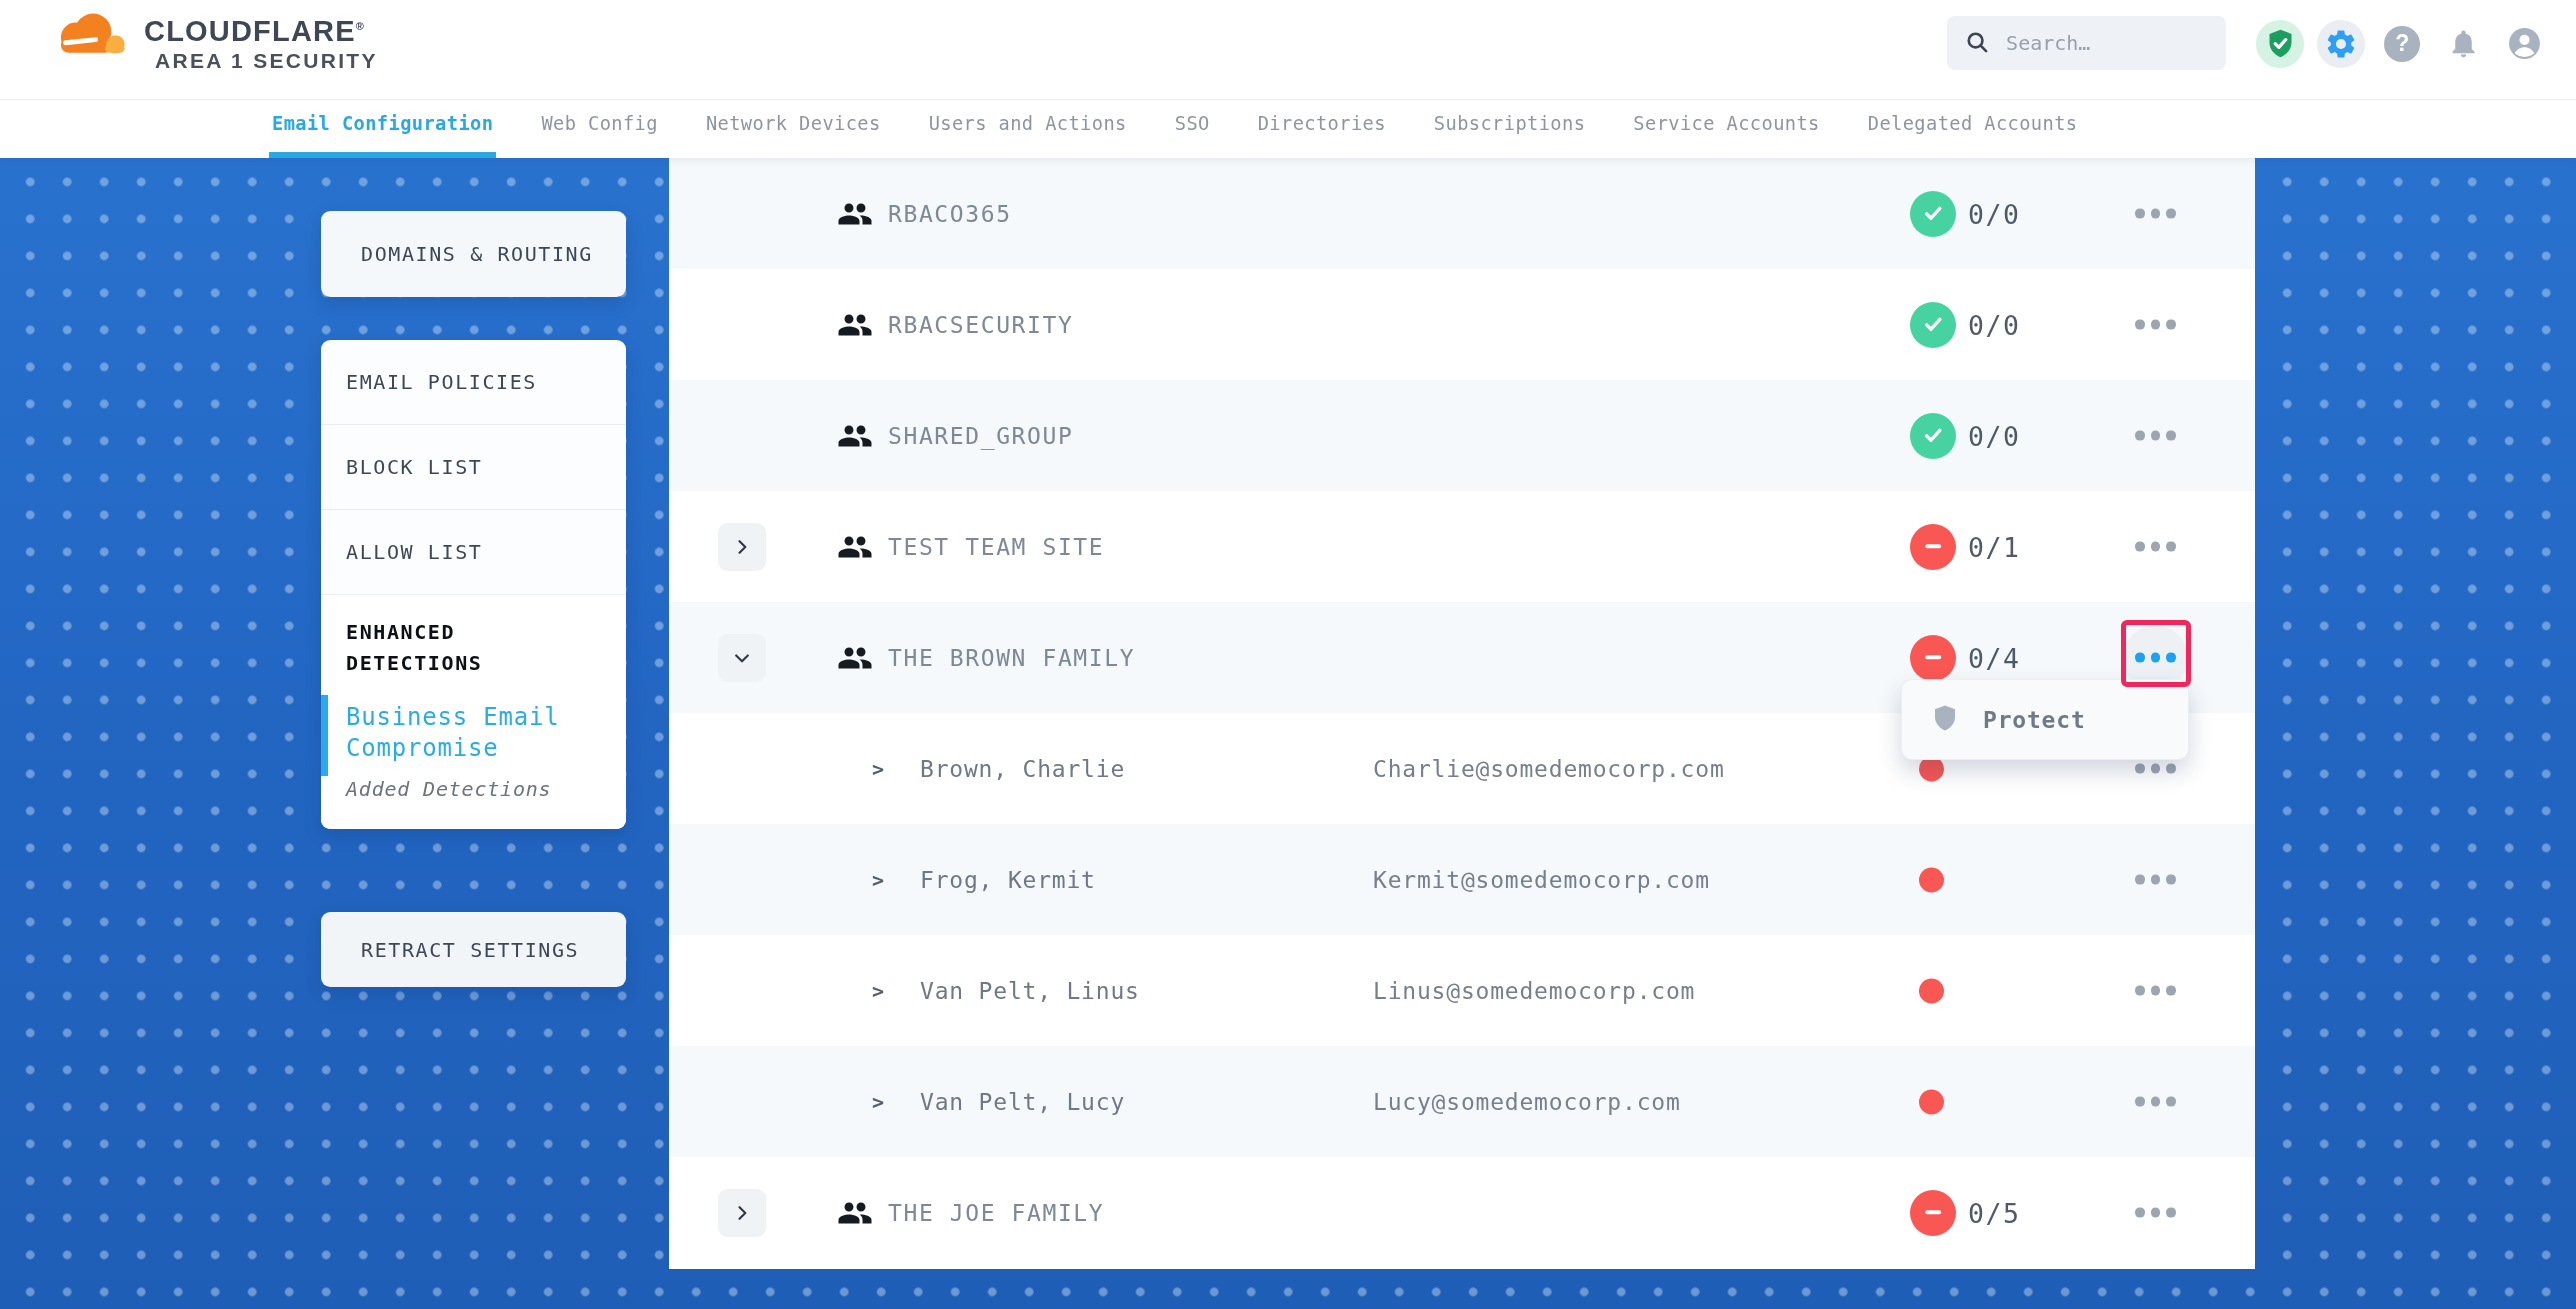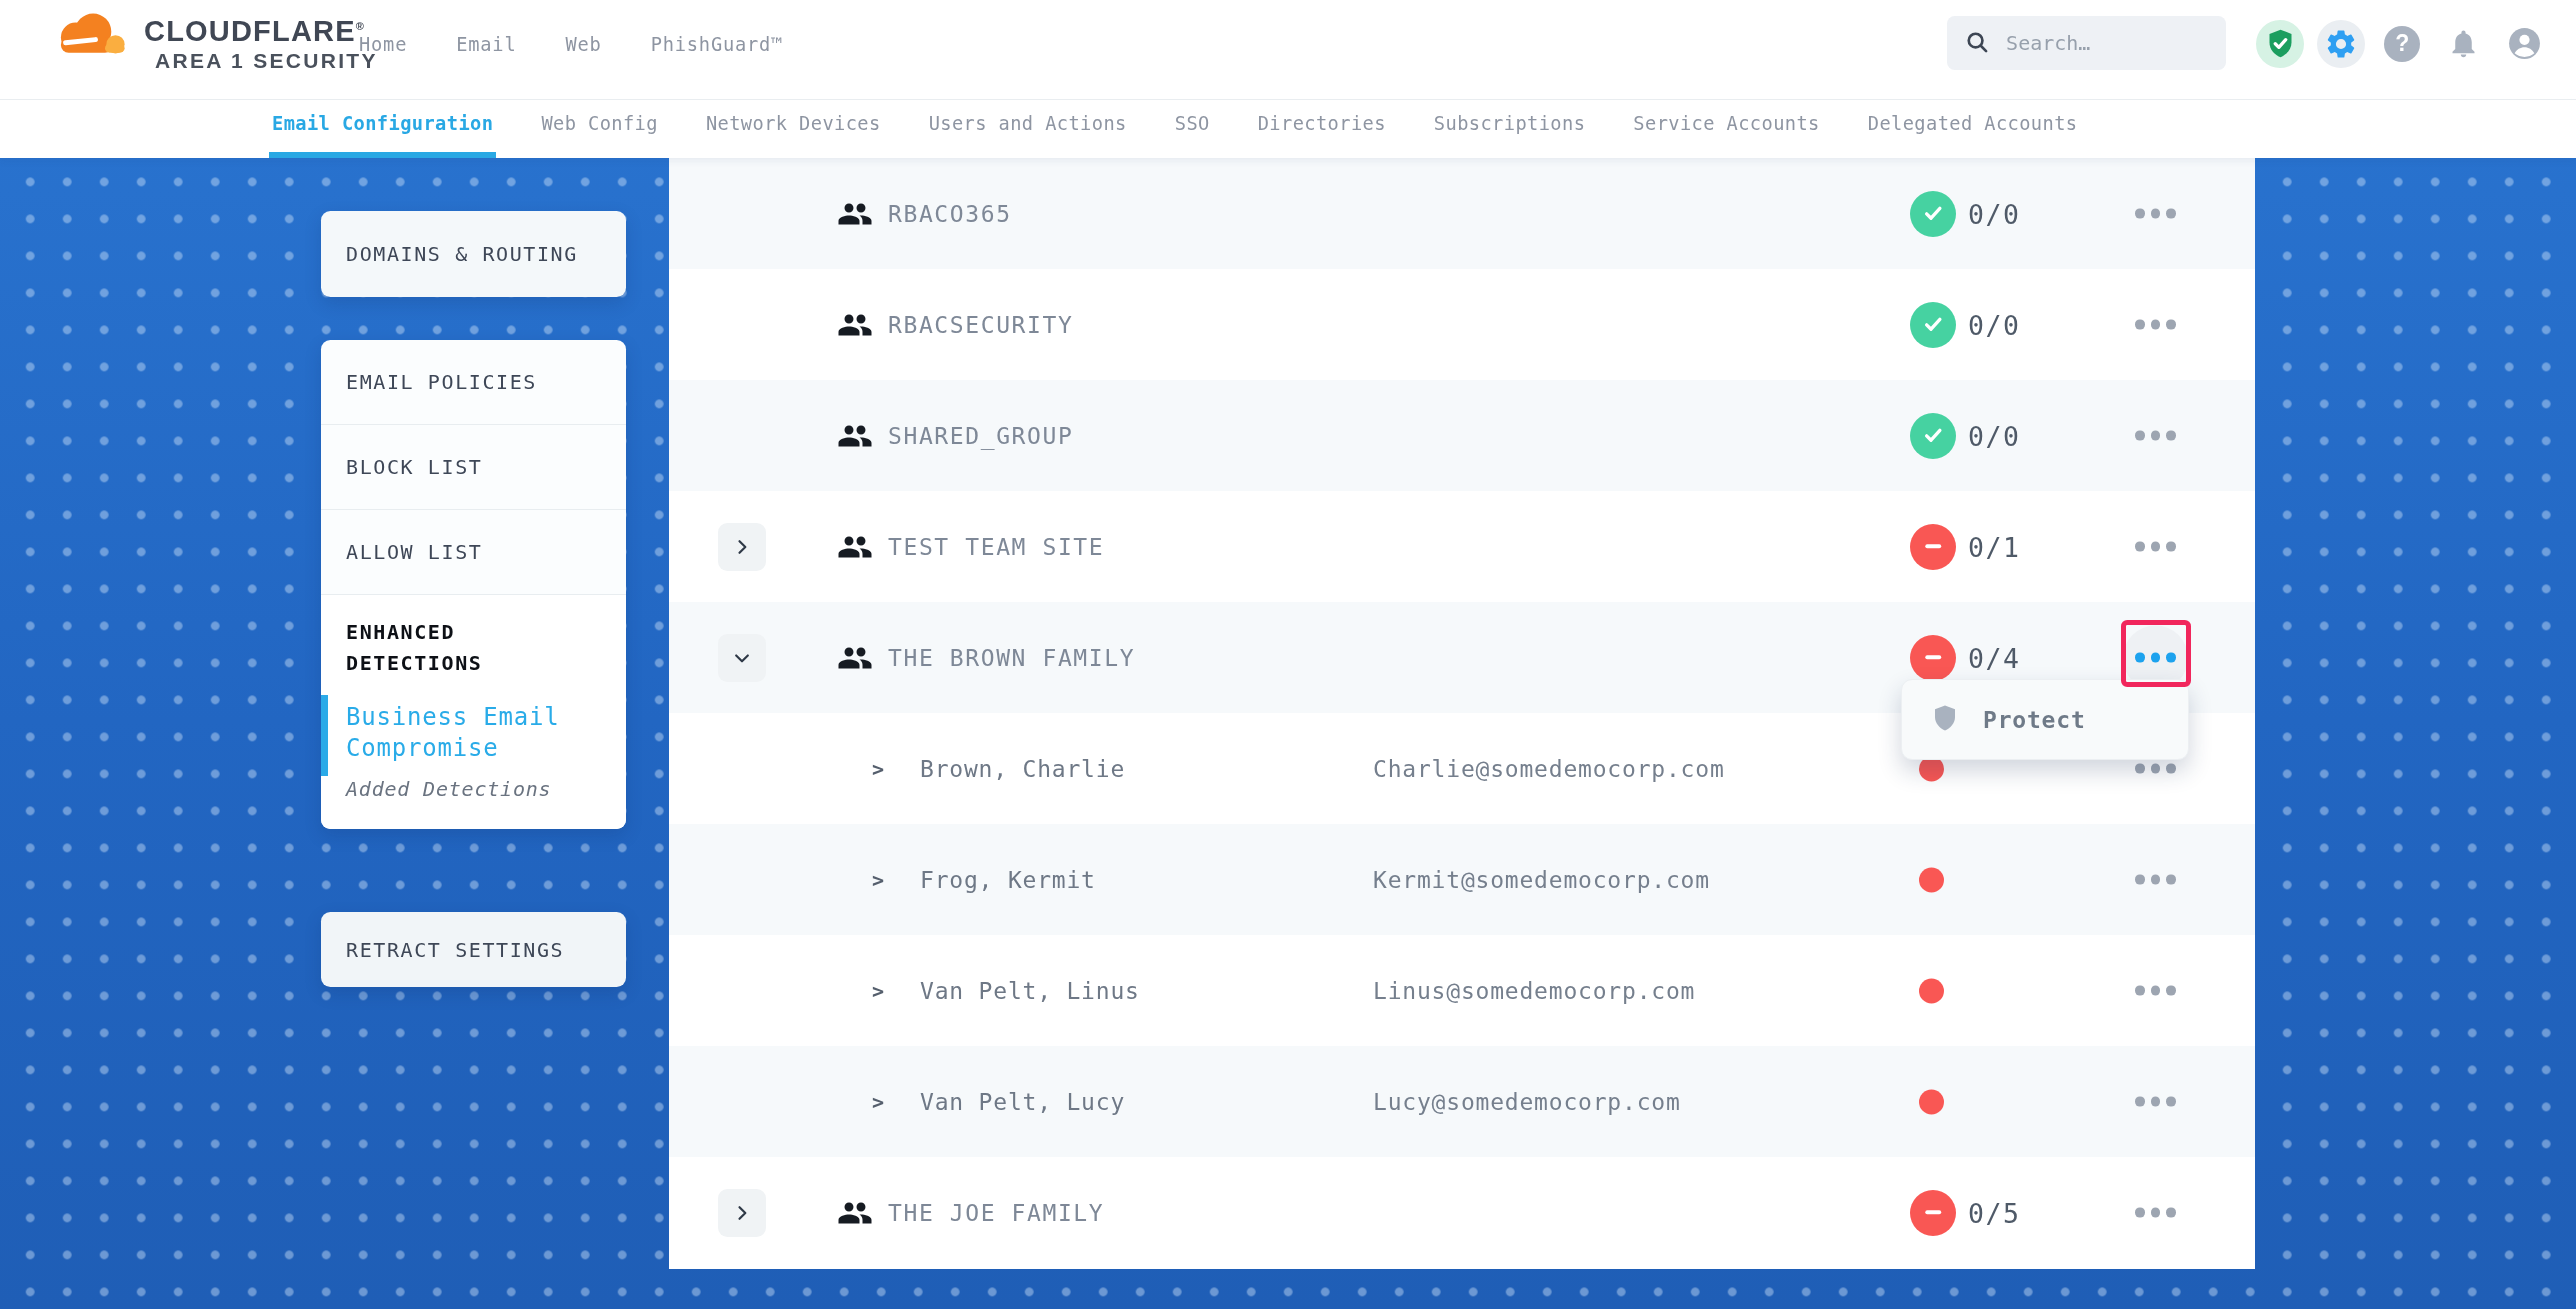--- a/index.html
+++ b/index.html
@@ -56,21 +56,21 @@
   .subtab.active { color:#29a8e4; font-weight:700; }
   .subtab.active::after { content:""; position:absolute; left:-3.1px; right:-3.1px; bottom:0; height:6.2px; background:#29a8e4; }
 
   
   .sidebar { position:absolute; left:321px; top:211px; width:305px; z-index:10; color:#3e4757; }
   .scard { border-radius:9.3px; box-shadow:0 6.2px 17px rgba(12,40,90,.16); overflow:hidden; }
   .scard-1 { position:absolute; top:0; left:0; width:305px; height:86px; background:#f4f8fa; display:flex; align-items:center; }
   .scard-2 { position:absolute; top:129px; left:0; width:305px; background:#fbfdfe; }
   .scard-3 { position:absolute; top:701px; left:0; width:305px; height:75px; background:#f1f5f8; display:flex; align-items:center; }
   .sitem { height:85px; display:flex; align-items:center; padding-left:25px; font-size:20px; letter-spacing:1.6px; border-bottom:1.6px solid #e8edf0; cursor:pointer; }
-  .slabel { font-size:20px; letter-spacing:1.6px; padding-left:25px; }
+  .slabel { font-size:20px; letter-spacing:1.6px; padding-left:40px; }
   .enhanced { background:#ffffff; position:relative; padding:22px 23px 28px 25px; }
   .enh-title { font-size:20px; font-weight:700; letter-spacing:1.6px; color:#0d1016; line-height:31px; width:202px; }
   .enh-active { margin-top:23px; font-size:24px; letter-spacing:0.8px; color:#29abe8; line-height:31px; width:218px; cursor:pointer; }
   .enh-bar { position:absolute; left:0; top:100px; width:7px; height:81px; background:#2baae8; }
   .enh-added { margin-top:13px; font-size:20px; letter-spacing:0.8px; color:#6a7380; cursor:pointer;font-style:italic; }
 
   
   .panel { position:absolute; left:669px; top:158px; width:1586px; height:1111px; background:#ffffff; z-index:5; }
   .row { position:relative; height:111px; background:#ffffff; }
   .row.alt { background:#f6f9fb; }
@@ -127,26 +127,20 @@
         <rect x="80" y="49" width="28" height="13" rx="6.5" fill="#faae40"></rect>
         <rect x="20" y="42" width="50" height="7" rx="3.5" fill="#ffffff" transform="rotate(-6 45 45)"></rect>
       </svg>
     </span>
     <div class="logo-text">
       <div class="logo-title"><span>CLOUDFLARE</span><sup>®</sup></div>
       <div class="logo-subtitle">AREA 1 SECURITY</div>
     </div>
   </div>
 
-  <nav class="topnav">
-      <a href="#">Home</a>
-      <a href="#">Email</a>
-      <a href="#">Web</a>
-      <a href="#">PhishGuard™</a>
-    </nav>
 
   <div class="search">
     <span>
       <svg width="26.5" height="26.5" viewBox="0 0 24 24" fill="none">
         <circle cx="10.5" cy="10.5" r="6.2" stroke="#3d4654" stroke-width="2.4"></circle>
         <path d="M15.2 15.2 L20 20" stroke="#3d4654" stroke-width="2.4" stroke-linecap="round"></path>
       </svg>
     </span>
     <input type="text" placeholder="Search…" style="">
   </div>

